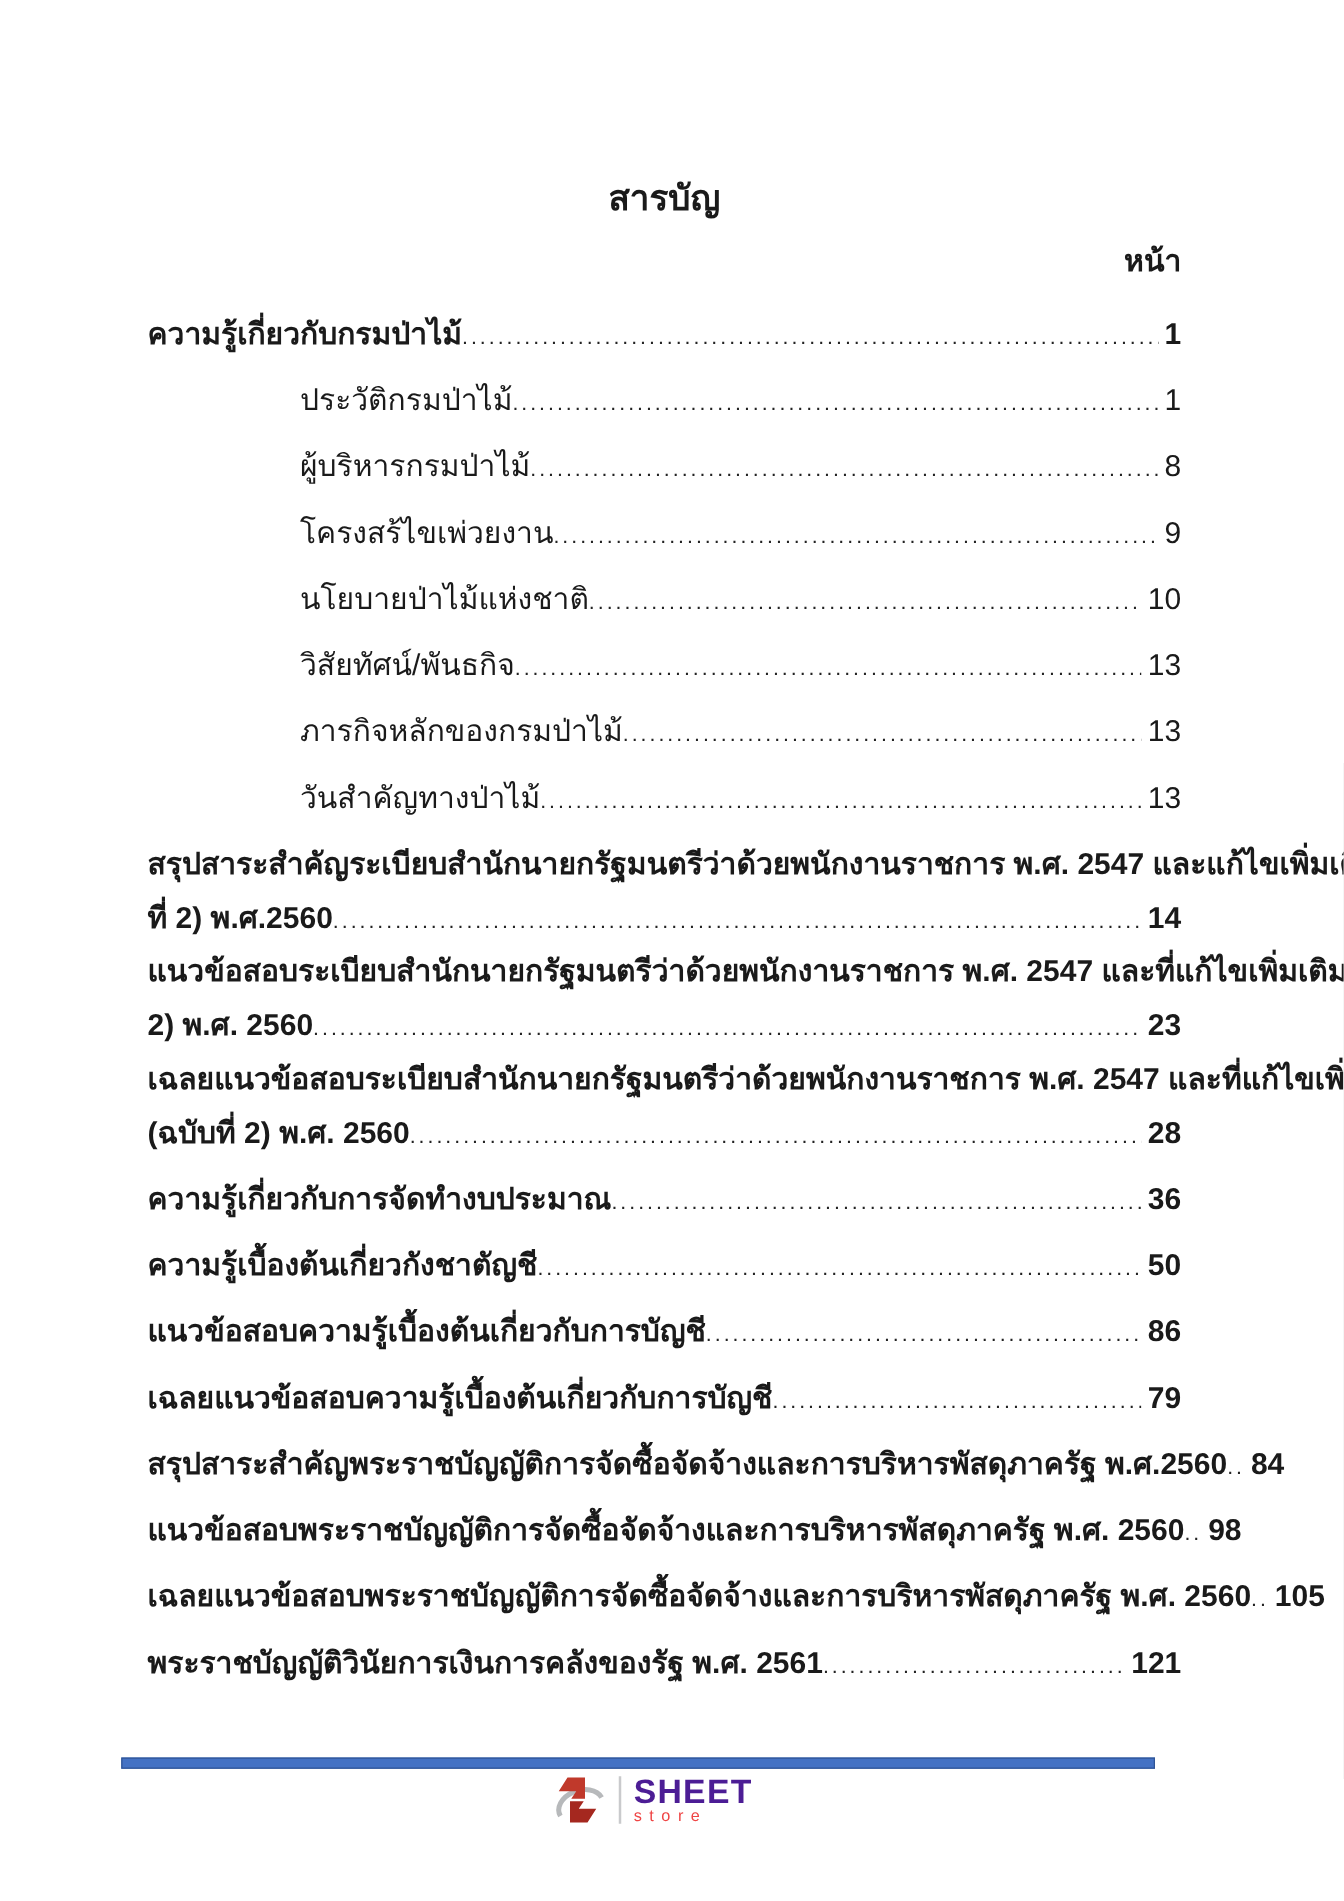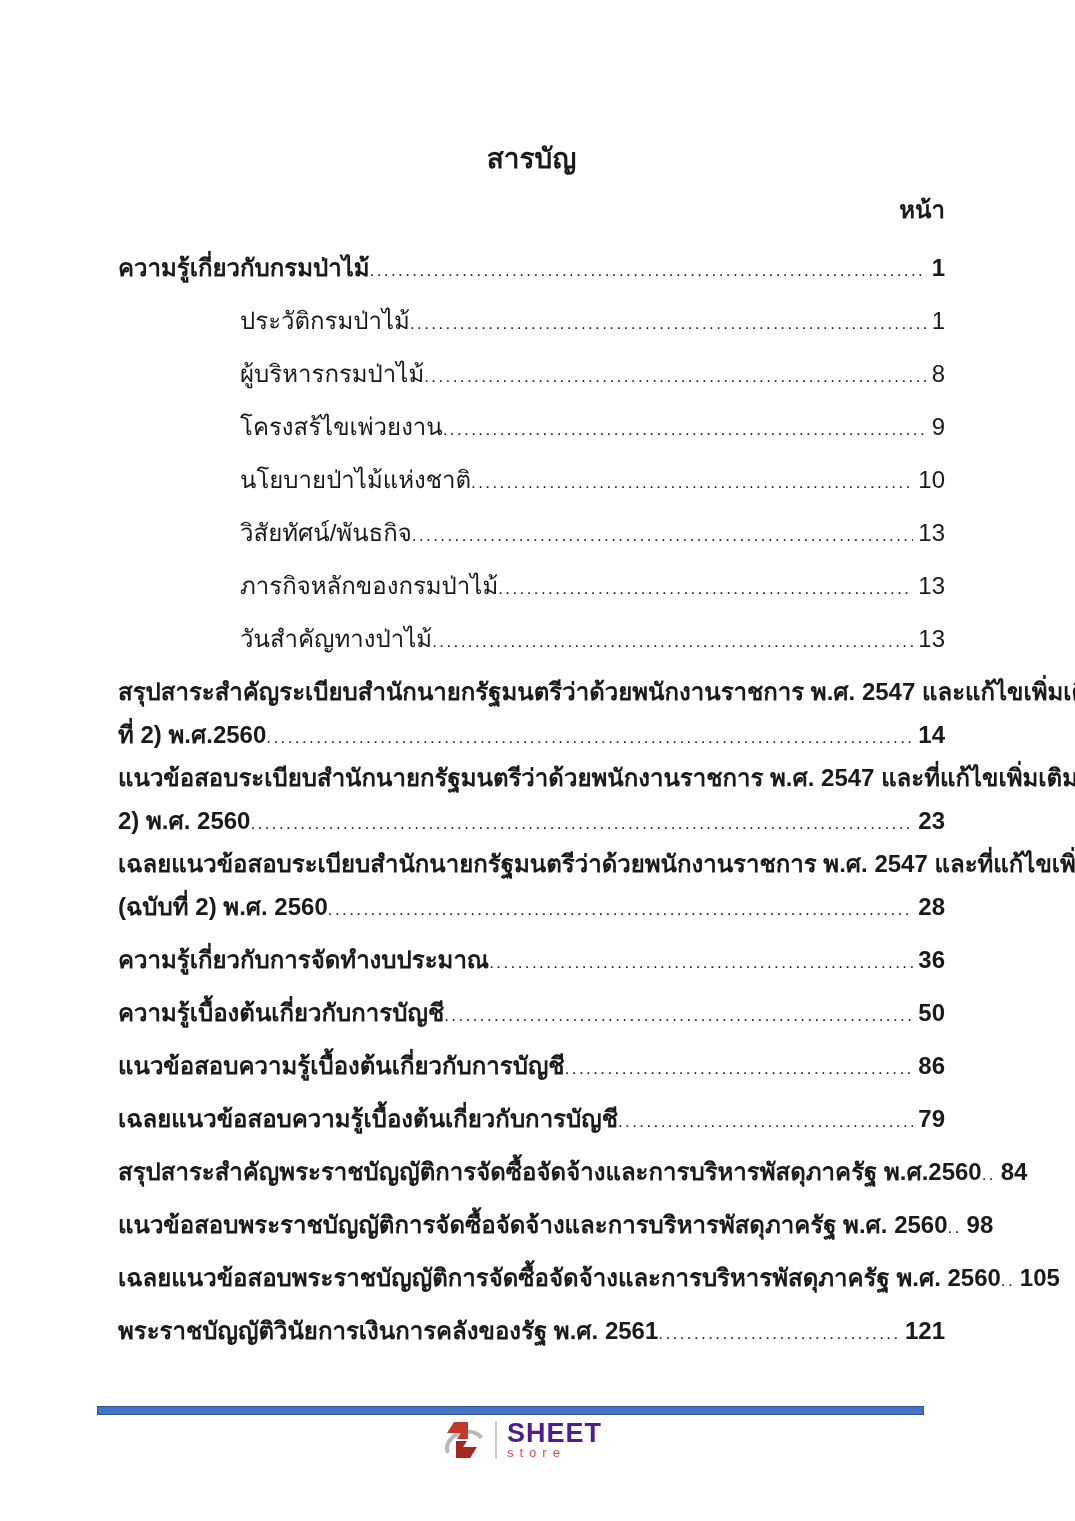--- a/index.html
+++ b/index.html
@@ -211,21 +211,21 @@
   <div class="toc-entry bold">
     <div class="toc-line">
       <span class="toc-label">ความรู้เกี่ยวกับการจัดทำงบประมาณ</span>
       <span class="leader"></span>
       <span class="pagenum">36</span>
     </div>
   </div>
 
   <div class="toc-entry bold">
     <div class="toc-line">
-      <span class="toc-label">ความรู้เบื้องต้นเกี่ยวกับการบัญชี</span>
+      <span class="toc-label">ความรู้เบื้องต้นเกี่ยวกังชาตัญชี</span>
       <span class="leader"></span>
       <span class="pagenum">50</span>
     </div>
   </div>
 
   <div class="toc-entry bold">
     <div class="toc-line">
       <span class="toc-label">แนวข้อสอบความรู้เบื้องต้นเกี่ยวกับการบัญชี</span>
       <span class="leader"></span>
       <span class="pagenum">86</span>

